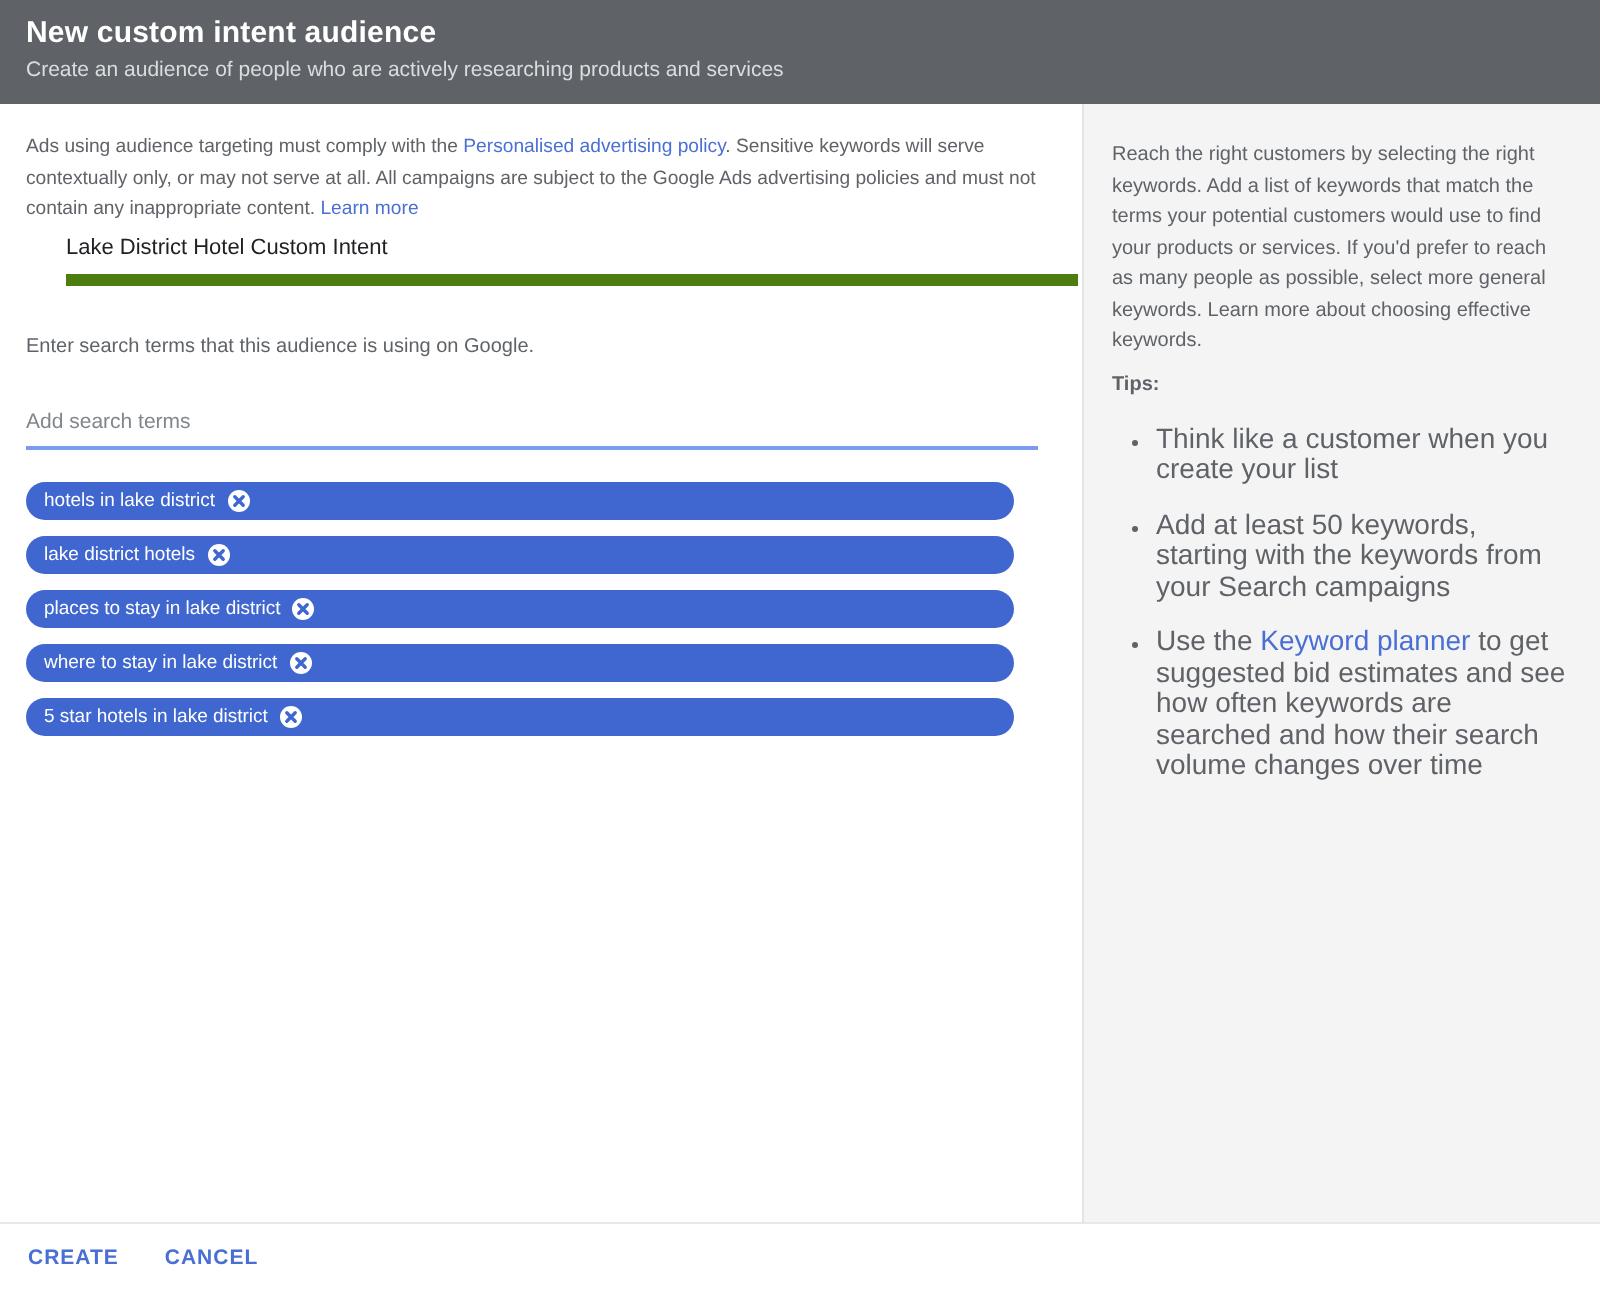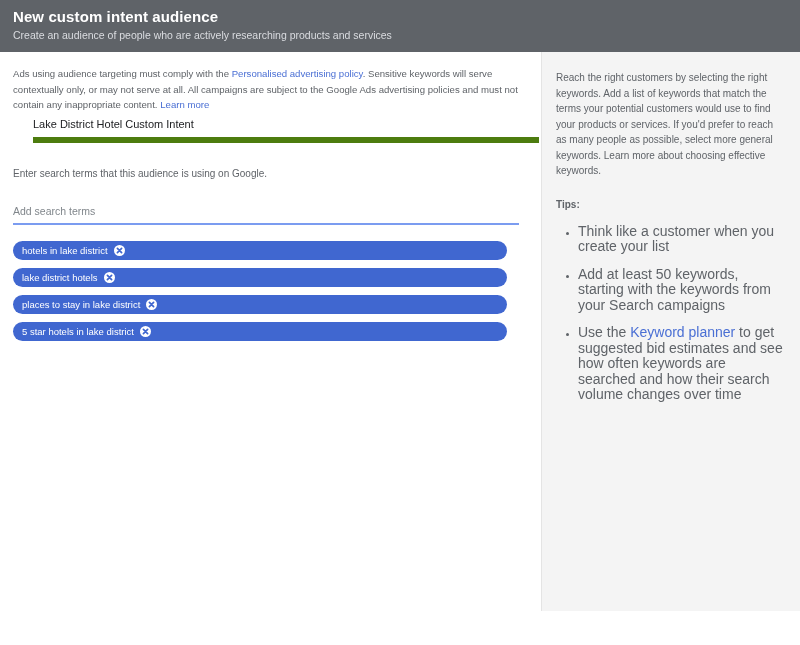--- a/index.html
+++ b/index.html
@@ -146,21 +146,21 @@
   
   .side-para {
     font-size: 10px;
     line-height: 15.5px;
     color: #5f6368;
   }
   .side-tips-heading {
     font-size: 10px;
     font-weight: bold;
     color: #5f6368;
-    margin-top: 20px;
+    margin-top: 8px;
   }
   .side-list {
     margin: 14px 0 0 0;
     padding-left: 22px;
   }
   .side-list li {
     font-size: 14px;
     line-height: 15.5px;
     color: #5f6368;
     margin-bottom: 12px;
@@ -238,20 +238,28 @@
           </div>
           <div class="chip" style="background: rgb(64, 103, 208);">
             <span class="chip-label">places to stay in lake district</span>
             <span class="chip-close">
               <svg width="11" height="11" viewBox="0 0 11 11">
                 <path d="M3.4 3.4 L7.6 7.6 M7.6 3.4 L3.4 7.6" stroke="#4067d0" stroke-width="1.7" stroke-linecap="round"></path>
               </svg>
             </span>
           </div>
           <div class="chip" style="background: rgb(64, 103, 208);">
+            <span class="chip-label">where to stay in lake district</span>
+            <span class="chip-close">
+              <svg width="11" height="11" viewBox="0 0 11 11">
+                <path d="M3.4 3.4 L7.6 7.6 M7.6 3.4 L3.4 7.6" stroke="#4067d0" stroke-width="1.7" stroke-linecap="round"></path>
+              </svg>
+            </span>
+          </div>
+          <div class="chip" style="background: rgb(64, 103, 208);">
             <span class="chip-label">5 star hotels in lake district</span>
             <span class="chip-close">
               <svg width="11" height="11" viewBox="0 0 11 11">
                 <path d="M3.4 3.4 L7.6 7.6 M7.6 3.4 L3.4 7.6" stroke="#4067d0" stroke-width="1.7" stroke-linecap="round"></path>
               </svg>
             </span>
           </div>
         </div>
 
     </div>
@@ -261,14 +269,18 @@
       <div class="side-tips-heading">Tips:</div>
       <ul class="side-list" id="tips-list">
           <li><span>Think like a customer when you create your list</span></li>
           <li><span>Add at least 50 keywords, starting with the keywords from your Search campaigns</span></li>
           <li><span>Use the </span><a href="#" class="link">Keyword planner</a><span> to get suggested bid estimates and see how often keywords are searched and how their search volume changes over time</span></li>
         </ul>
     </div>
 
   </div>
 
+  <div class="footer">
+    <button class="footer-btn">CREATE</button>
+    <button class="footer-btn">CANCEL</button>
+  </div>
 
 </div>
 
 </body></html>

